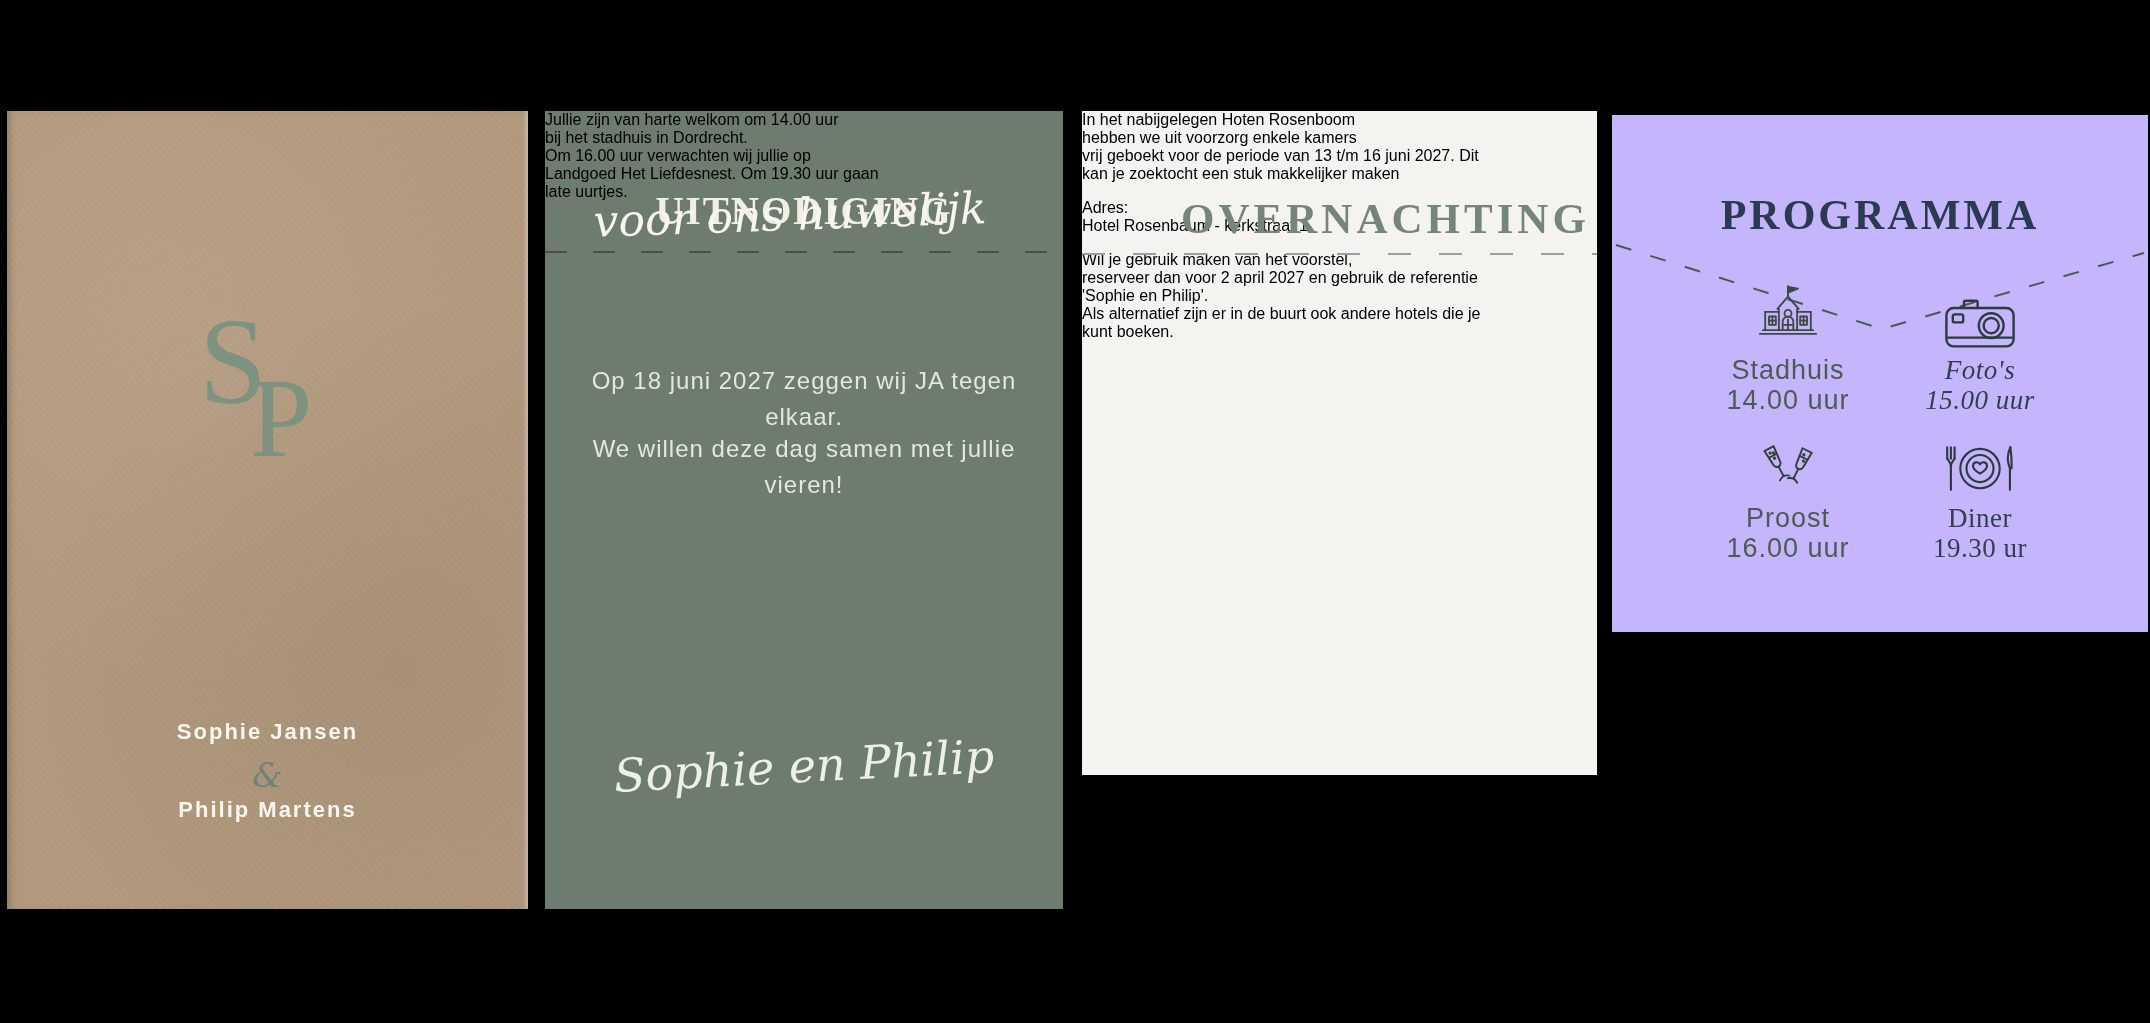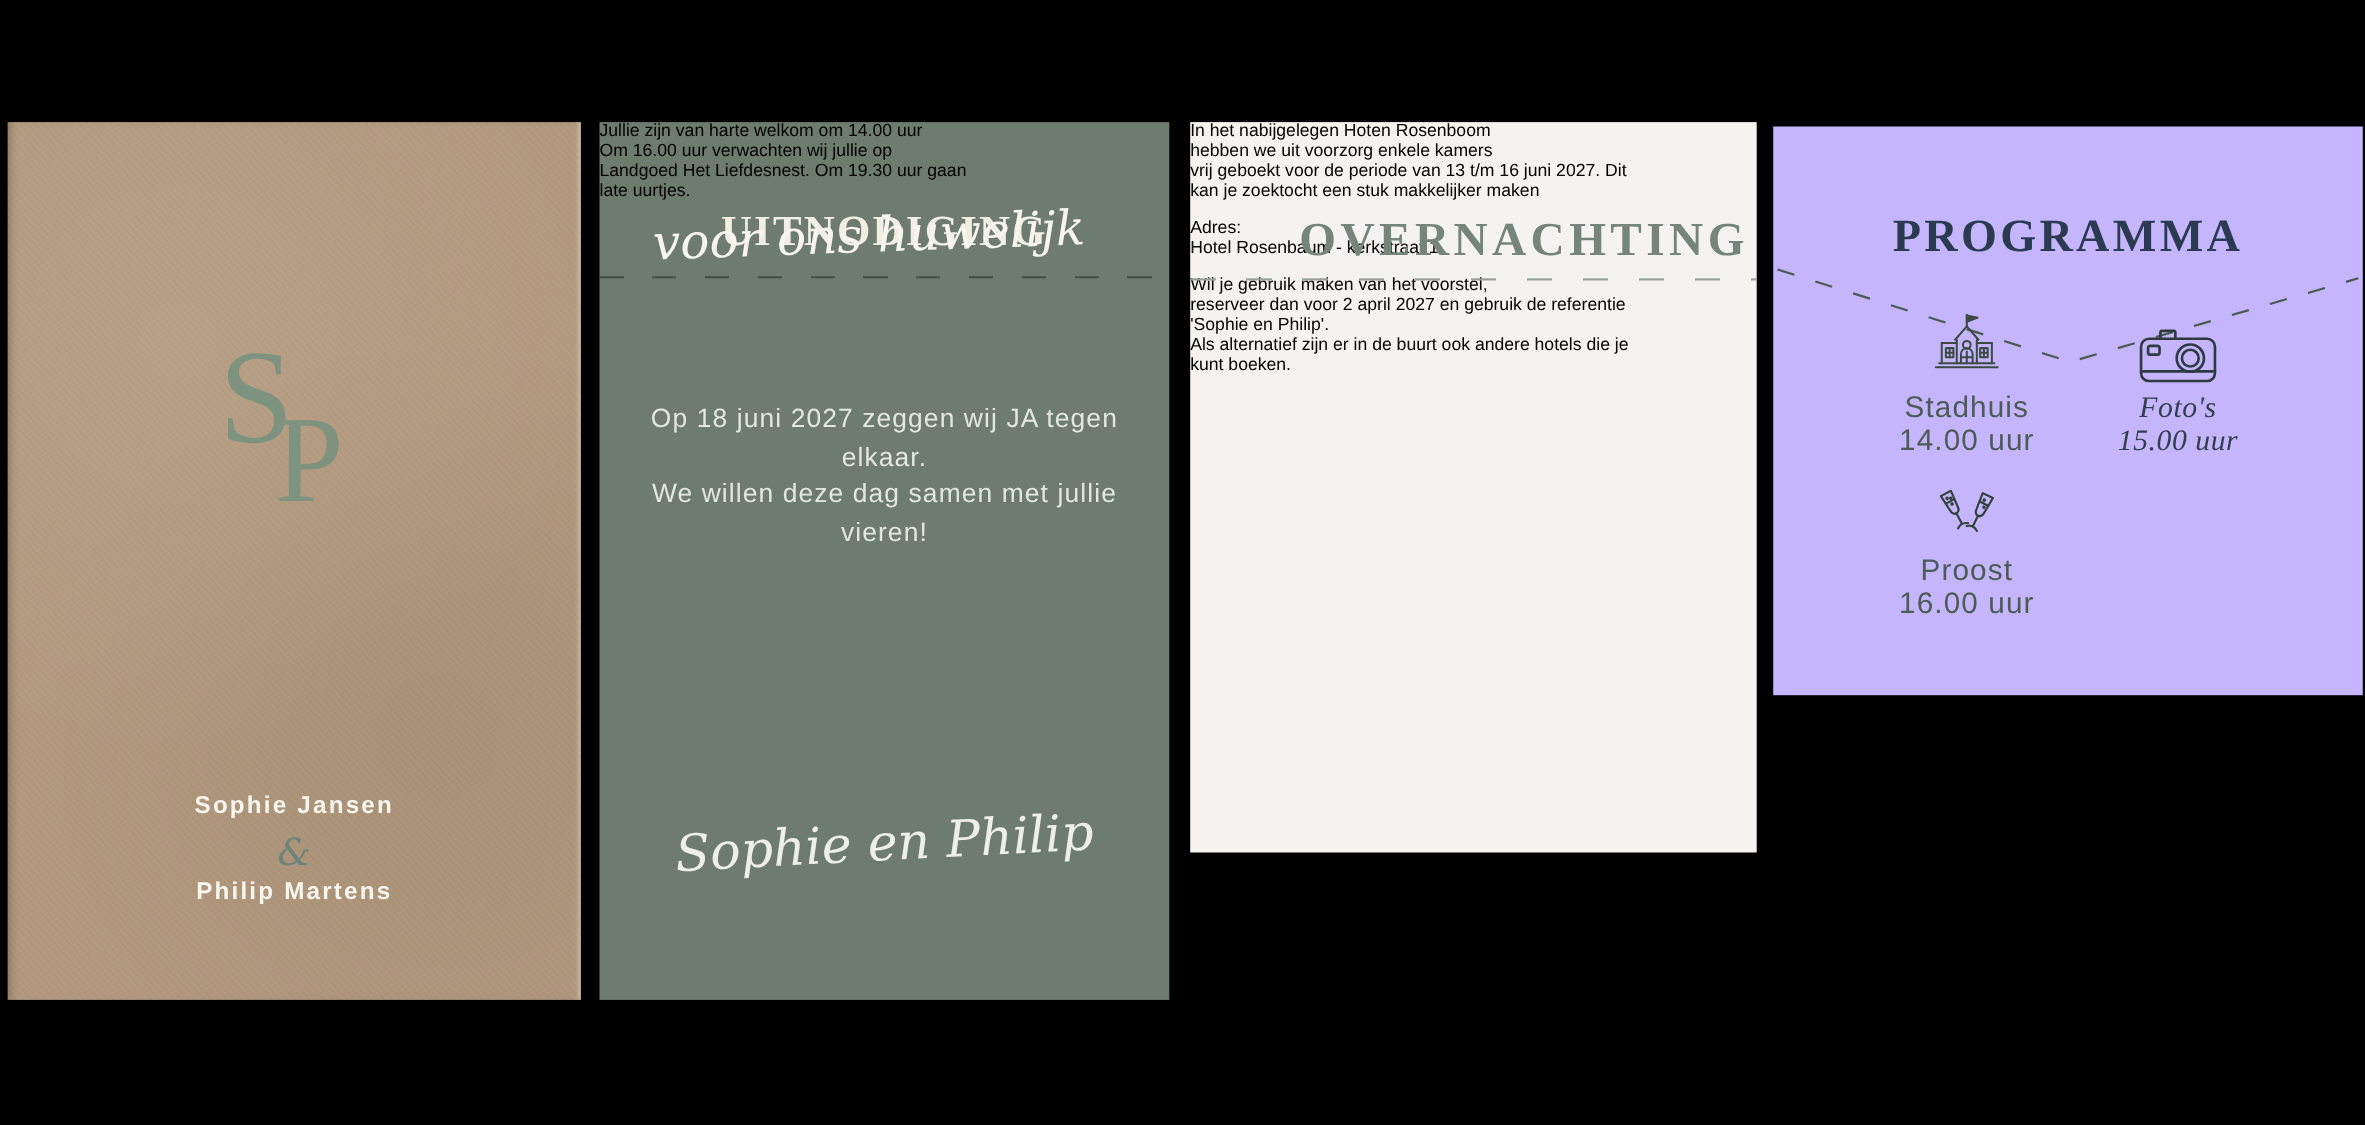--- a/index.html
+++ b/index.html
@@ -88,20 +88,21 @@
 
   <section class="card" id="card-invitation">
     <h2 class="serif-title" id="c2-title">UITNODIGING</h2>
     <div class="script" id="c2-script">voor ons huwelijk</div>
     <div class="dashline dash-dark" id="c2-dash"></div>
     <p class="bodytext c2-p" id="c2-p1">Op 18 juni 2027 zeggen wij JA tegen elkaar.</p>
     <p class="bodytext c2-p" id="c2-p2">We willen deze dag samen met jullie vieren!</p>
     <p class="bodytext c2-p" id="c2-p3">
       </p>
       <div>Jullie zijn van harte welkom om 14.00 uur</div>
+      <div>bij het stadhuis in Dordrecht.</div>
       <div>Om 16.00 uur verwachten wij jullie op</div>
       <div>Landgoed Het Liefdesnest. Om 19.30 uur gaan</div>
       <div>late uurtjes.</div>
     <p></p>
     <div class="script" id="c2-sign">Sophie en Philip</div>
   </section>
 
   <section class="card" id="card-accommodation">
     <h2 class="serif-title" id="c3-title">OVERNACHTING</h2>
     <div class="dashline dash-grey" id="c3-dash"></div>
@@ -197,15 +198,33 @@
               <circle cx="-1.5" cy="-20" r="0.9" fill="#32403b"></circle>
               <circle cx="2" cy="-12" r="0.9" fill="#32403b"></circle>
             </g>
           </g>
         </svg>
       </div>
       <span class="prog-label">Proost</span>
       <span class="prog-time">16.00 uur</span>
     </div>
 
+    <div class="prog-cell cell-serif" id="cell-diner">
+      <div class="icon-box">
+        <svg width="82" height="64" viewBox="0 0 100 78">
+          <g class="ink" stroke="#2f3a40" stroke-width="2.6">
+            <path d="M10 10 V24 M14.5 10 V24 M19 10 V24"></path>
+            <path d="M10 24 Q14.5 30 14.5 33 V62"></path>
+            <path d="M19 24 Q14.5 30 14.5 33"></path>
+            <path d="M87 10 q-6 13 -0.5 26 V62"></path>
+            <path d="M87 10 q2 13 1.5 26 l-2 0"></path>
+            <circle cx="50" cy="36" r="24"></circle>
+            <circle cx="50" cy="36" r="16.5"></circle>
+            <path d="M50 31 c-1.8 -4.4 -8.5 -3 -8.5 1.8 c0 4.4 8.5 9.4 8.5 9.4 c0 0 8.5 -5 8.5 -9.4 c0 -4.8 -6.7 -6.2 -8.5 -1.8 z"></path>
+          </g>
+        </svg>
+      </div>
+      <span class="prog-label">Diner</span>
+      <span class="prog-time">19.30 ur</span>
+    </div>
   </section>
 
 </div>
 
 </body></html>

